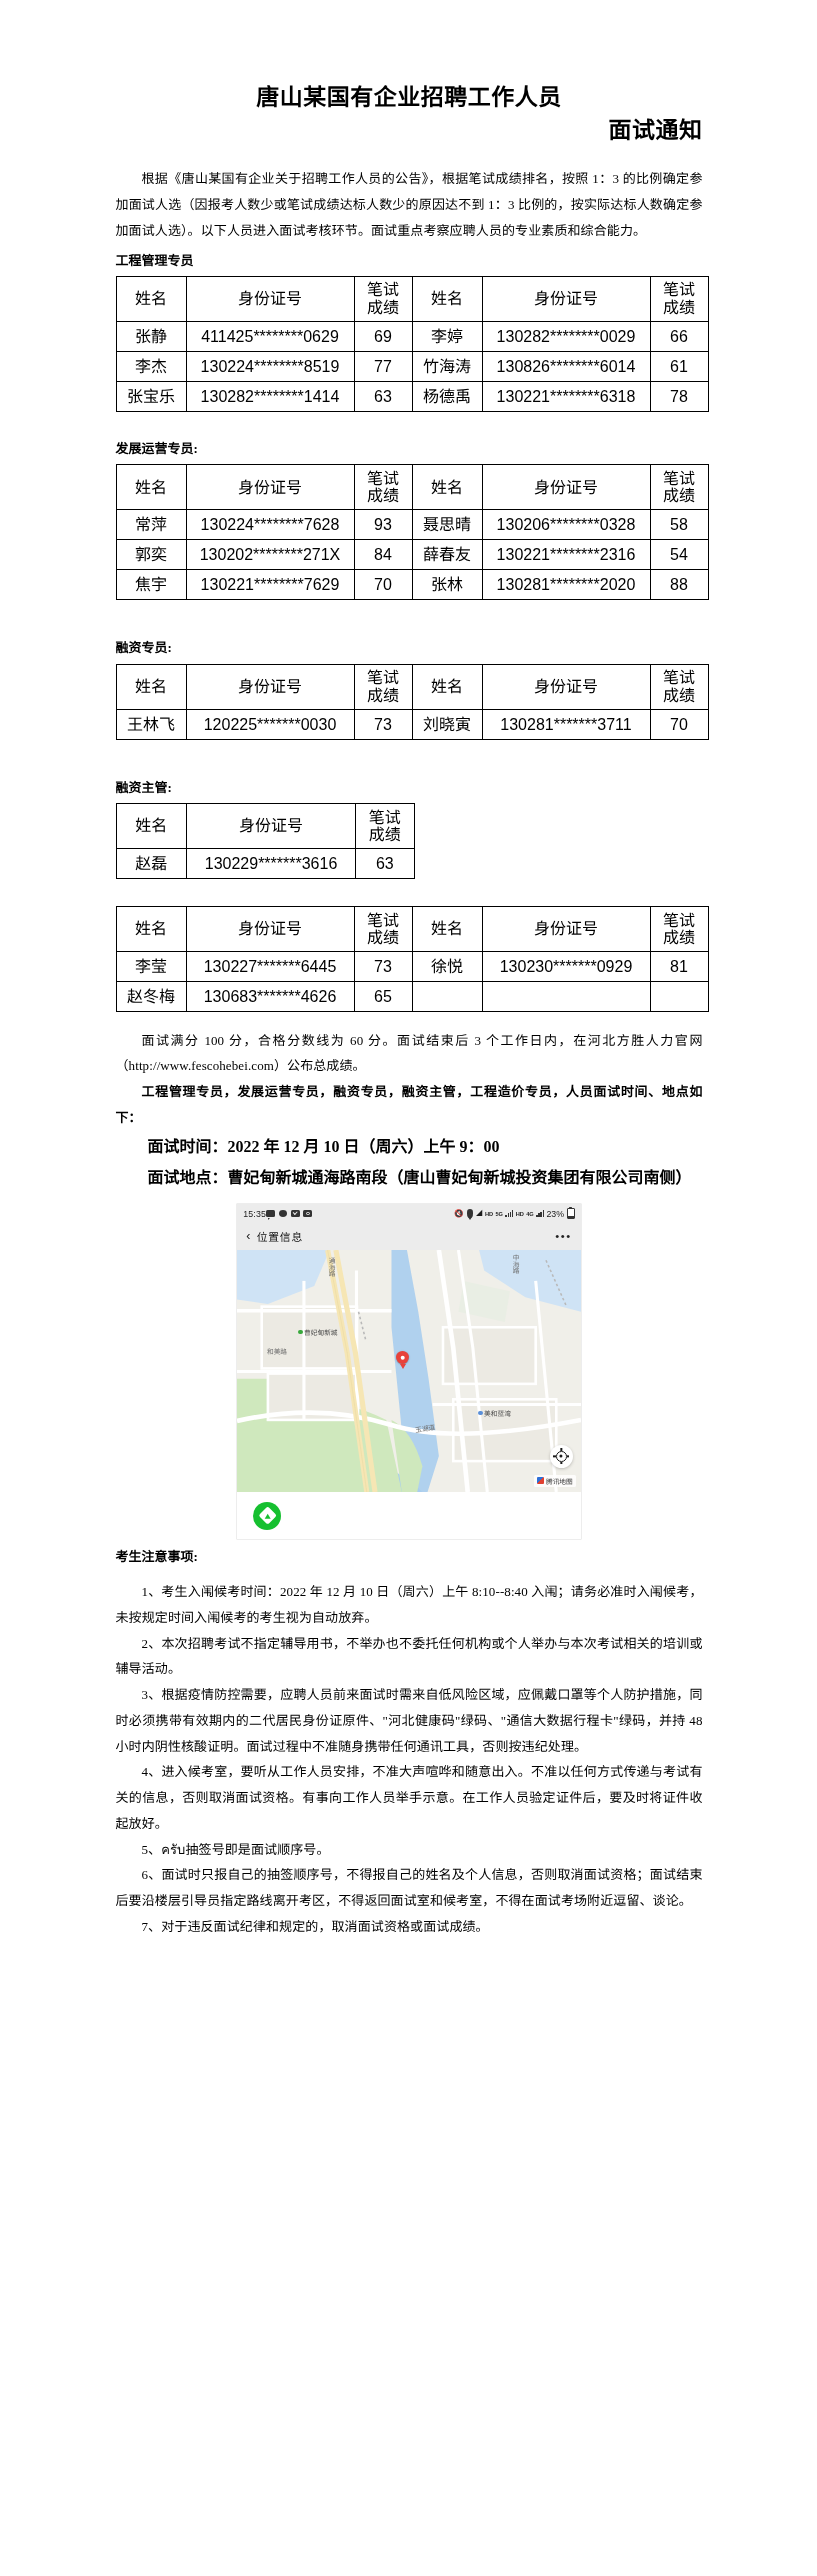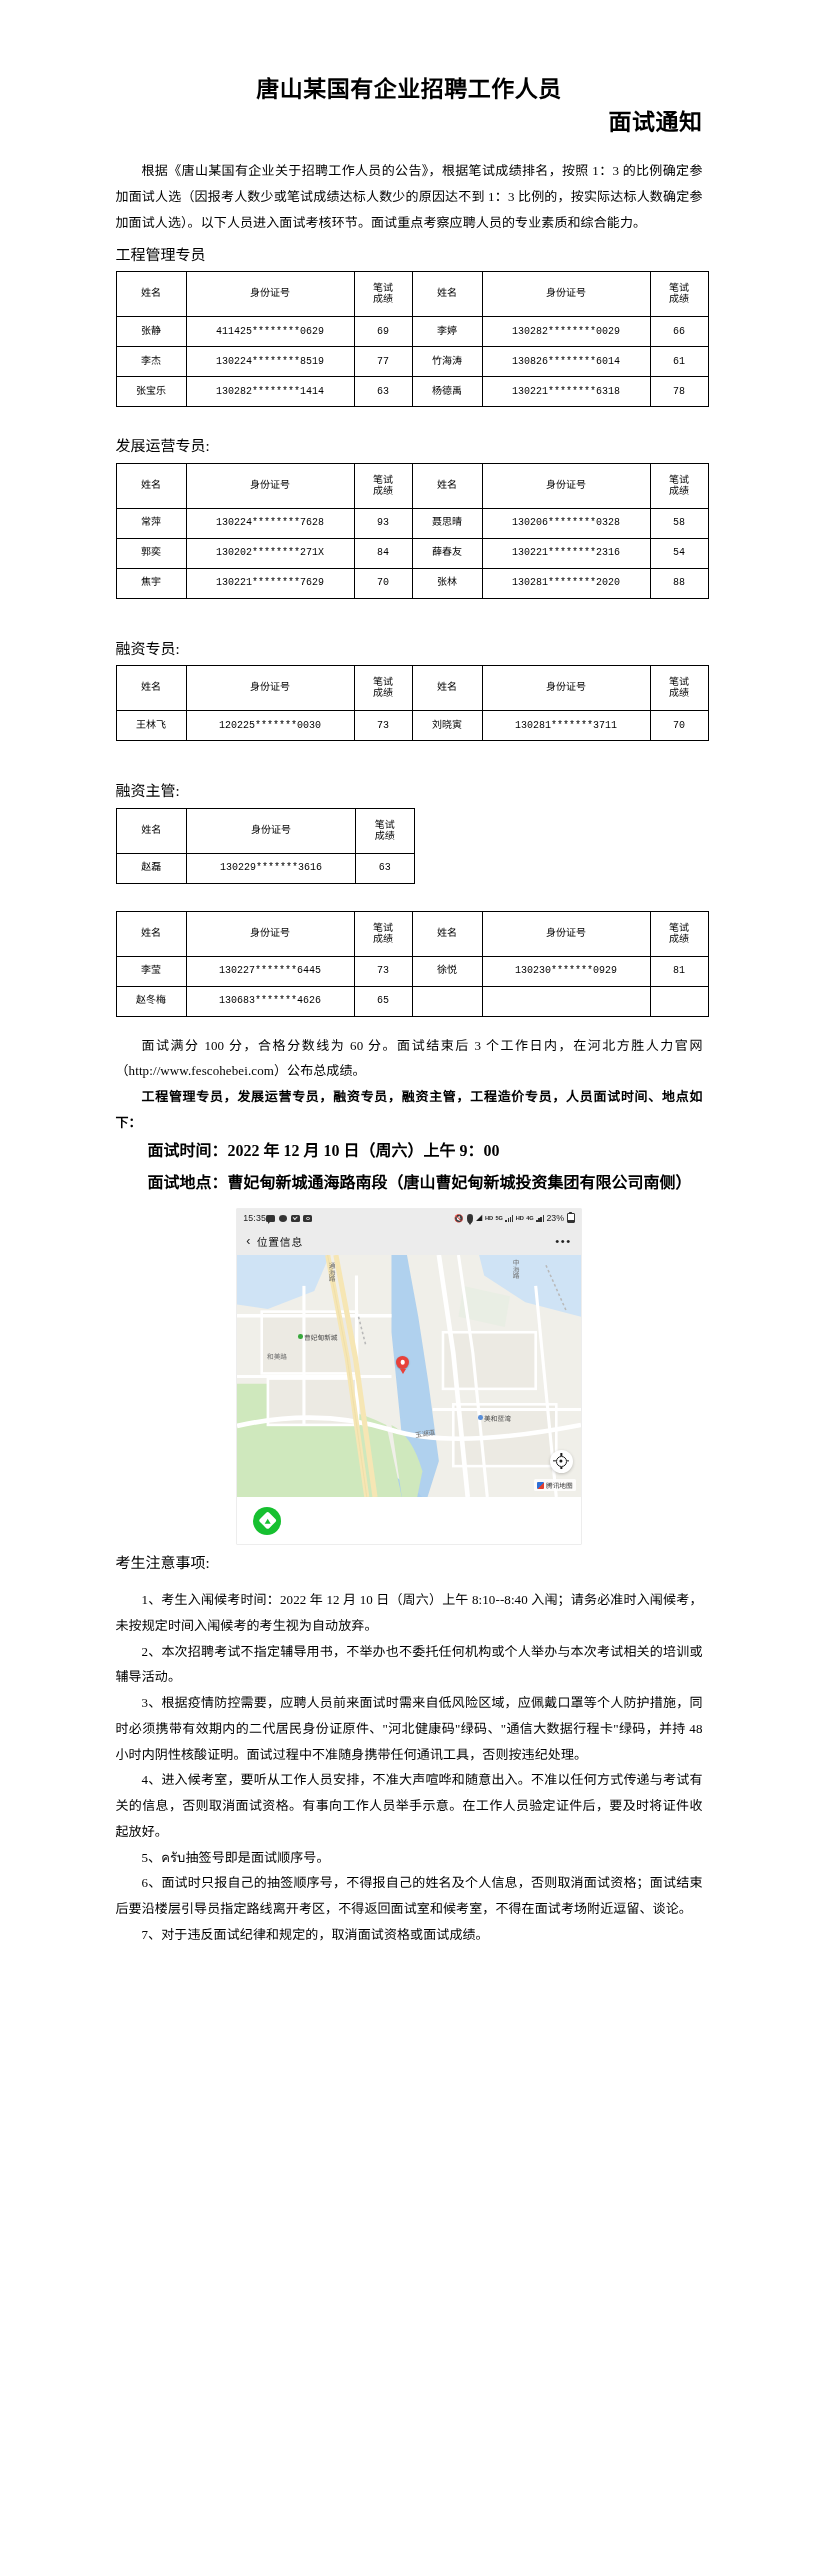--- a/index.html
+++ b/index.html
@@ -16,21 +16,21 @@
     width: 818px;
     min-height: 2638px;
     margin: 0 auto;
     background: #ffffff;
     position: relative;
     box-sizing: border-box;
     padding: 0;
   }
   .content {
     width: 587px;
-    margin: 0 auto;
+    margin: 8px auto;
     padding-top: 73px;
   }
 
   
   .doc-title {
     text-align: center;
     font-size: 23px;
     font-weight: bold;
     line-height: 1.45;
     letter-spacing: 0.5px;
@@ -49,39 +49,39 @@
     letter-spacing: 0.1px;
   }
   .para.indent { text-indent: 2em; }
   .para.bold { font-weight: bold; }
   .gap-sm { height: 7.2px; }
   .gap-md { height: 15.5px; }
   .gap-lg { height: 27px; }
   .gap-xl { height: 38px; }
 
   .sec-label {
-    font-size: 15px;
-    font-weight: normal;
+    font-size: 13px;
+    font-weight: bold;
     line-height: 1.6;
     margin: 0 0 4.6px 0;
   }
   .sub-line {
     font-size: 16px;
     line-height: 1.98;
     font-weight: bold;
     margin: 0;
     text-indent: 2em;
   }
 
   
   table.grid {
     border-collapse: collapse;
     table-layout: fixed;
-    font-size: 10px;
-    font-family: Liberation Mono, monospace;
+    font-size: 16px;
+    font-family: Liberation Sans, sans-serif;
   }
   table.grid.w6 { width: 587px; }
   table.grid.w3 { width: 299px; }
   table.grid th,
   table.grid td {
     border: 0.7px solid #000000;
     text-align: center;
     vertical-align: middle;
     padding: 1px 1.5px;
     line-height: 1.22;

